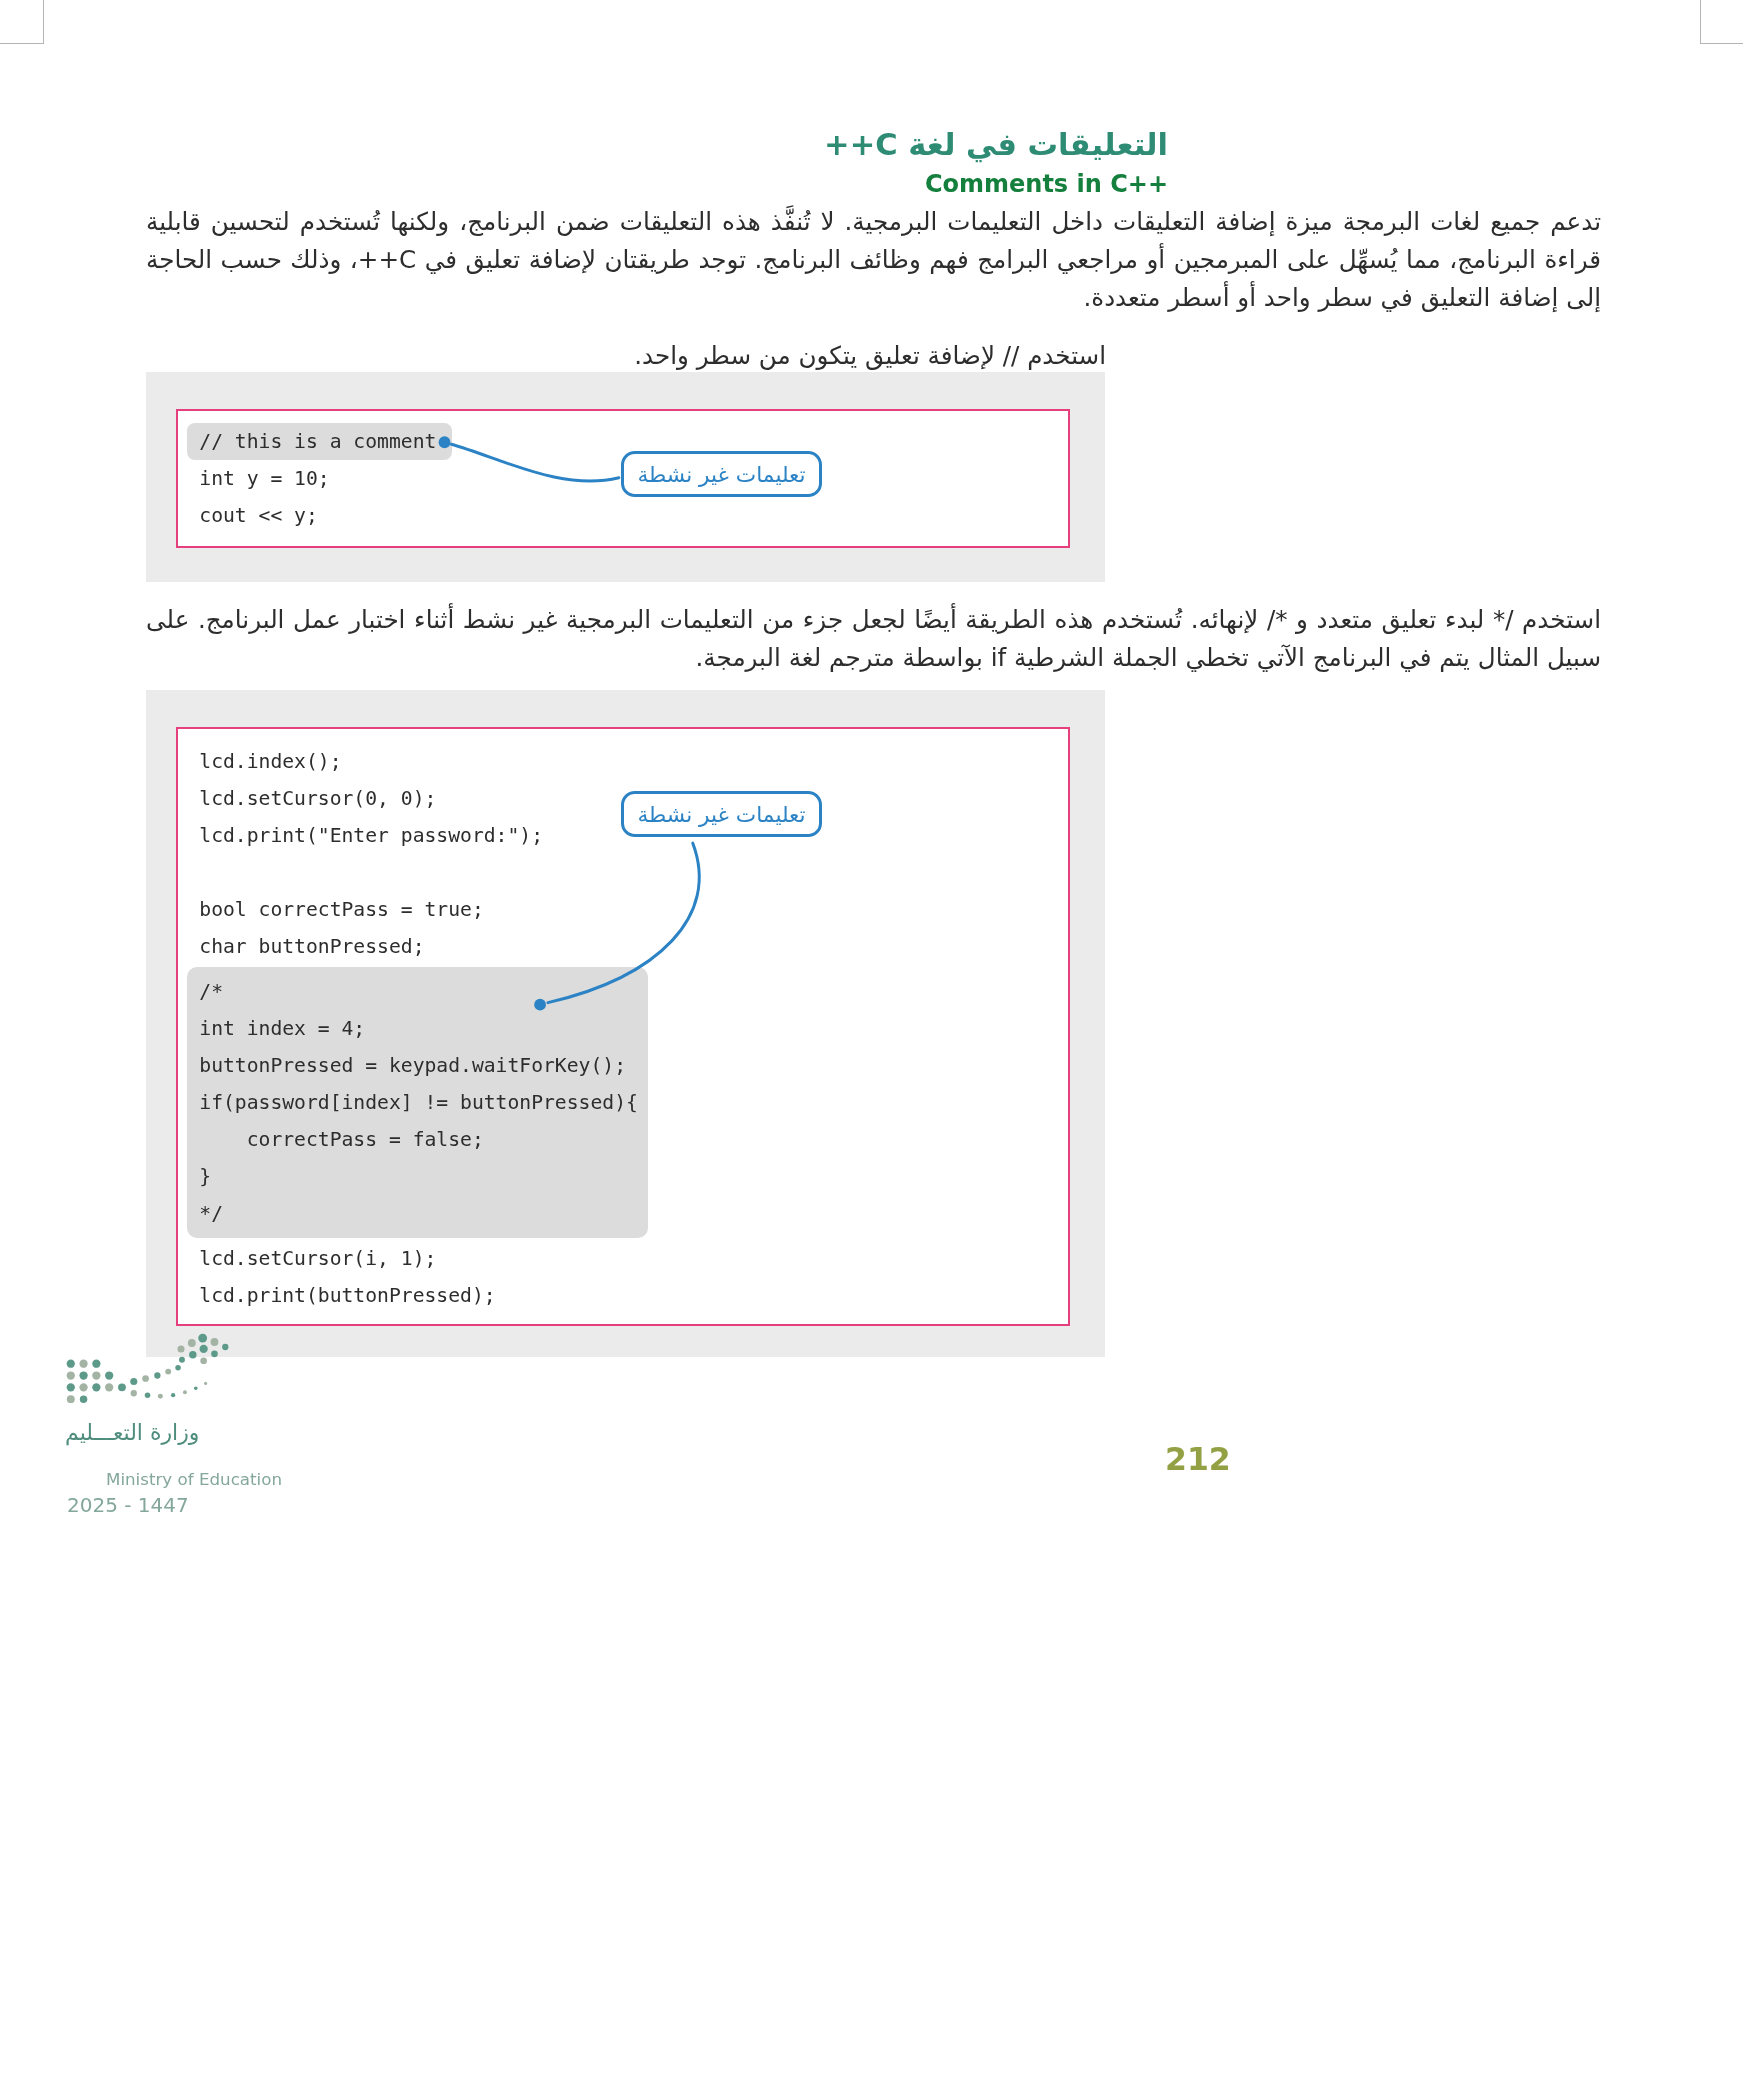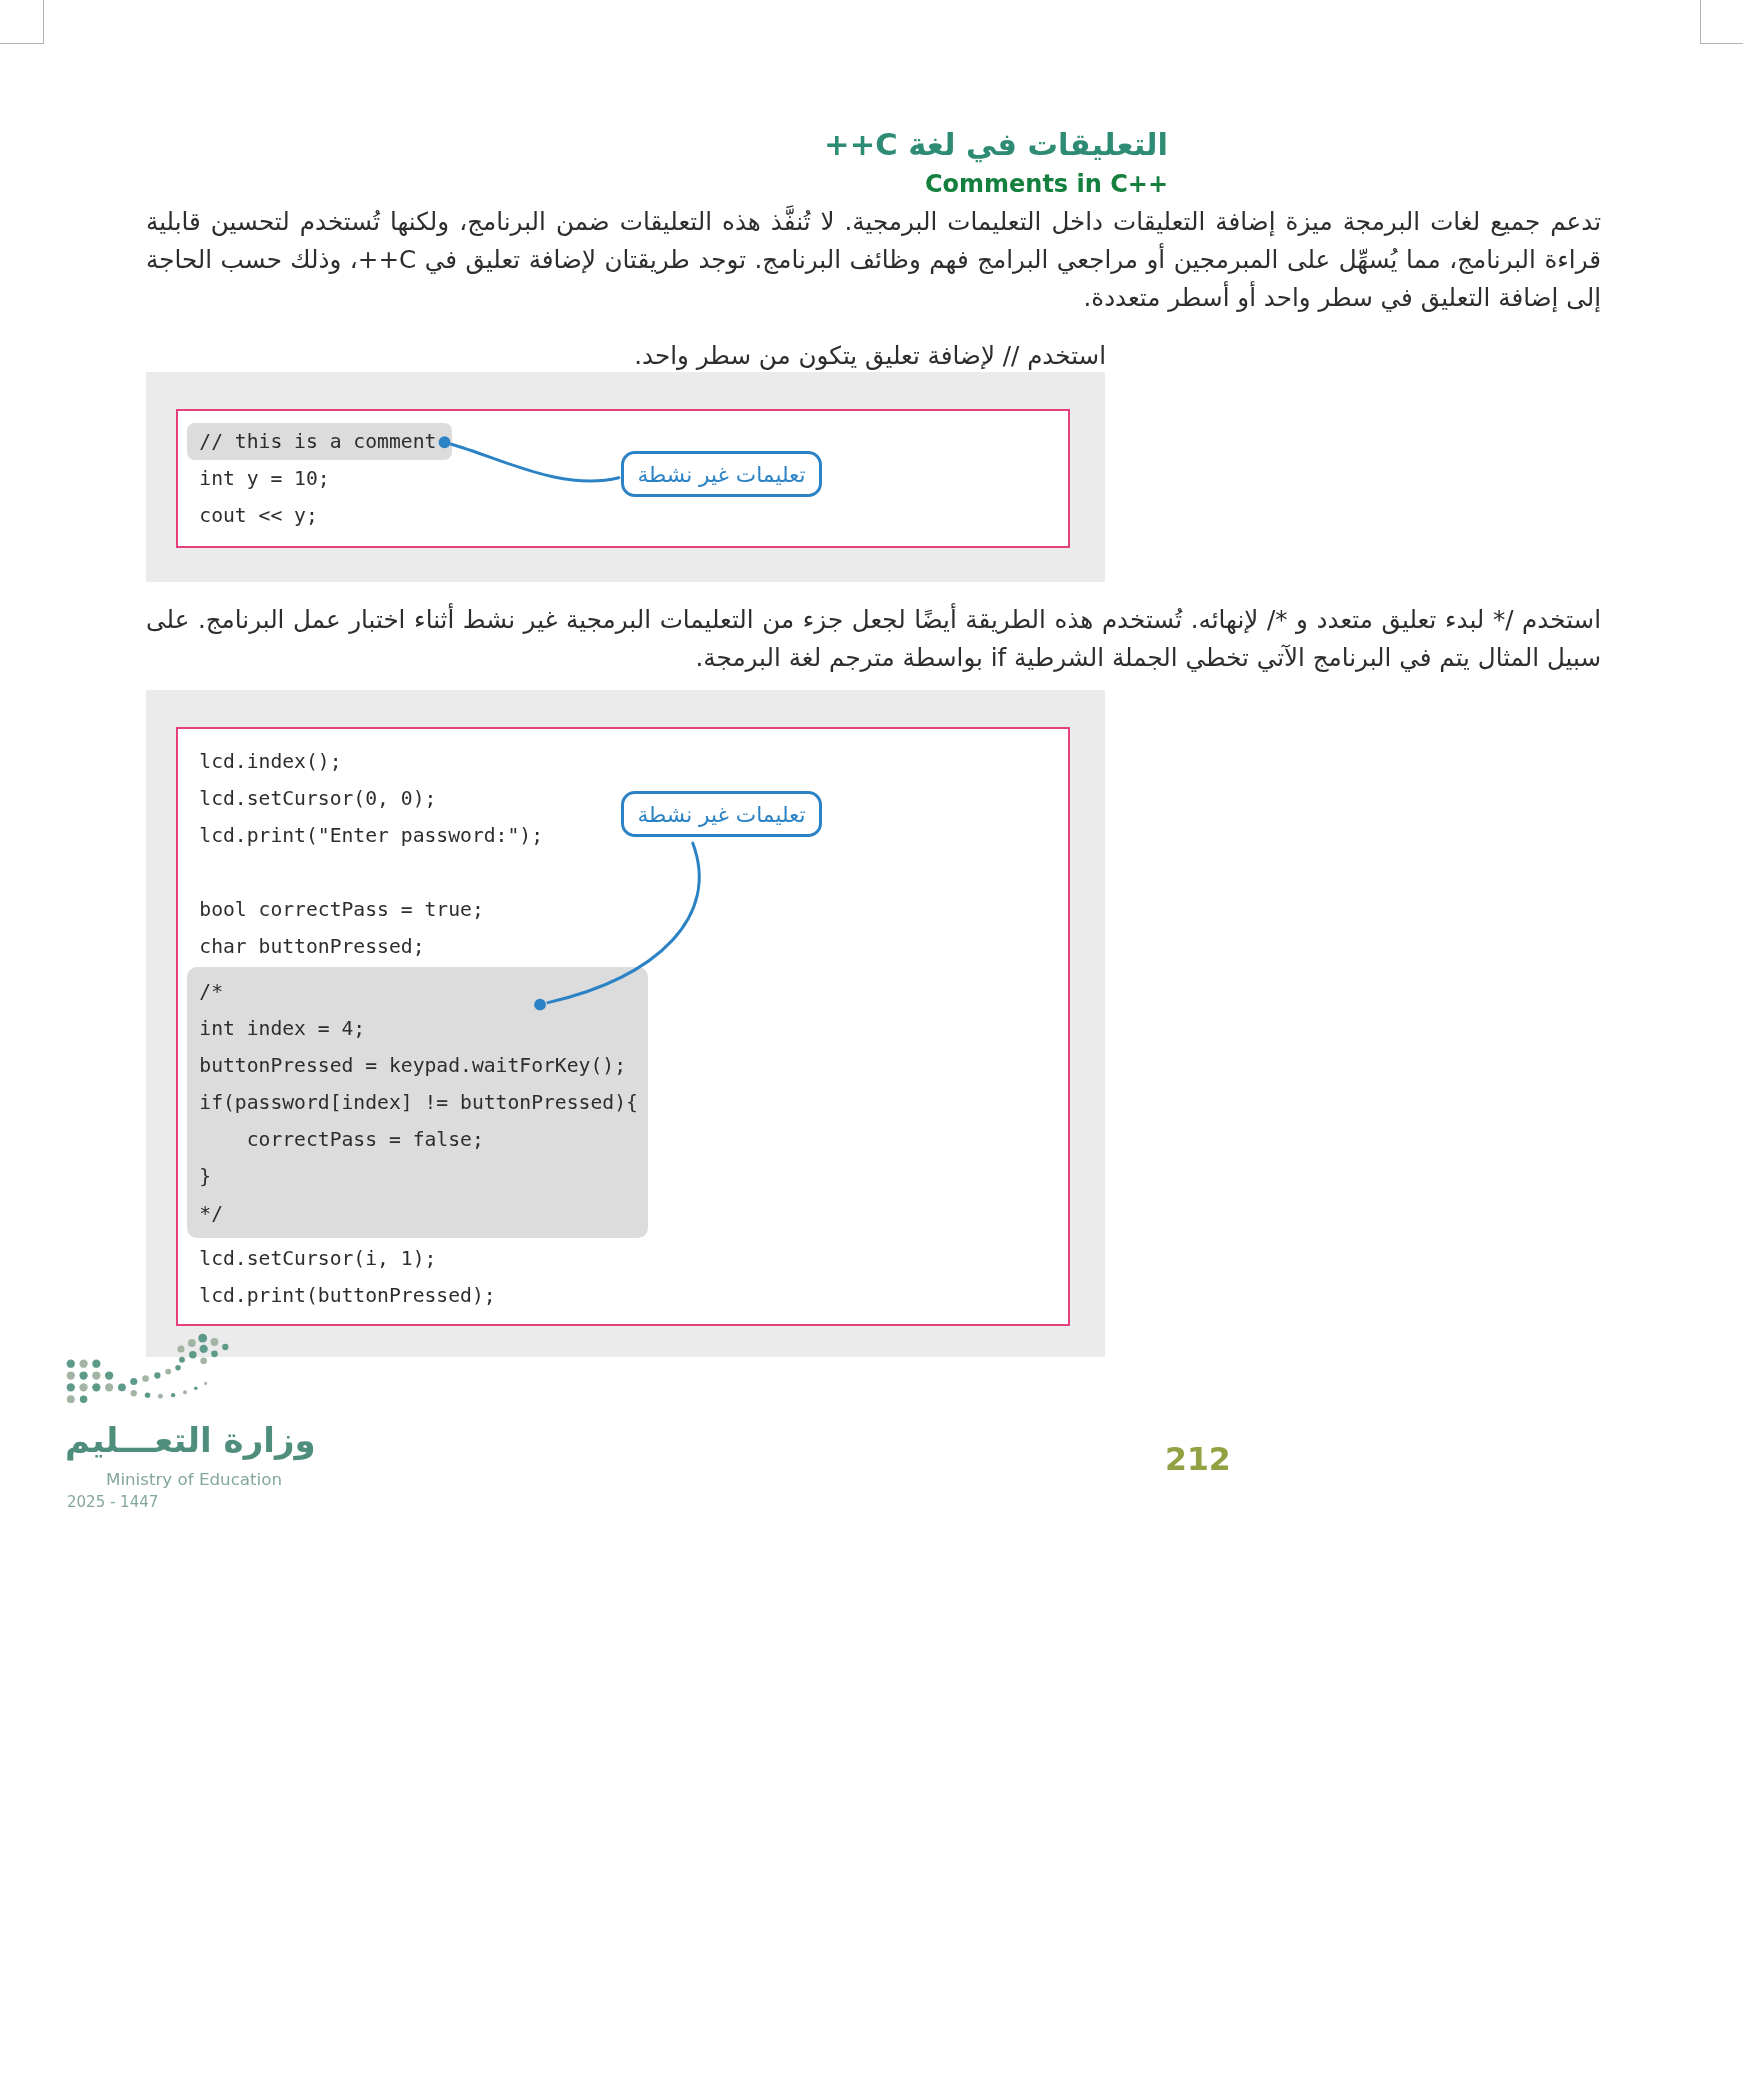--- a/index.html
+++ b/index.html
@@ -67,24 +67,24 @@
   .connectors { position:absolute; left:0; top:0; z-index:10; pointer-events:none; }
   .connector-path { stroke:var(--callout-blue,#2b83c5); stroke-width:3; fill:none; stroke-linecap:round; }
   .connector-dot { fill:var(--callout-blue,#2b83c5); }
 
   
   .logo-dots { position:absolute; left:57px; top:1330px; }
   .dot-g { fill:#5d9a89; }
   .dot-k { fill:#a3b3a4; }
   .ministry-ar {
     position:absolute; left:65px; top:1420px; direction:rtl;
-    font-size:34px; font-weight:bold; color:var(--ministry-green,#4f8d7d); letter-spacing:1px;
+    font-size:22px; font-weight:normal; color:var(--ministry-green,#4f8d7d); letter-spacing:1px;
   }
   .ministry-en { position:absolute; left:67px; top:1469px; font-size:16.7px; color:#84a79b;margin-left:39px; }
-  .ministry-years { position:absolute; left:67px; top:1493px; font-size:15px; color:#84a79b; }
+  .ministry-years { position:absolute; left:67px; top:1493px; font-size:20px; color:#84a79b; }
   .page-number {
     position:absolute; left:1165px; top:1441px;
     font-size:31.5px; font-weight:bold; color:var(--page-number-green,#93a043);
   }
 </style>
 </head>
 <body>
 
 <div class="page">
 

